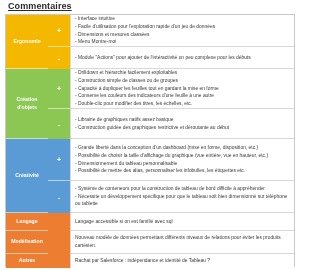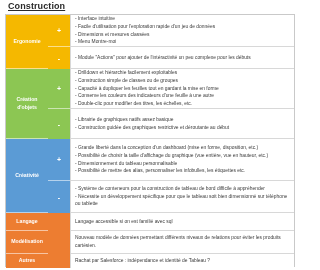--- a/index.html
+++ b/index.html
@@ -65,21 +65,21 @@
     font-size:4.9px;line-height:1.62;color:#3a3a3a;
     white-space:normal;
   }
   .plain{font-size:4.9px;line-height:1.62;color:#3a3a3a;}
 </style>
 </head>
 <body>
 
 <div class="page">
 
-  <div class="title">Construction</div>
+  <div class="title">Commentaires</div>
 
   <div class="table" id="table-root">
       <div class="band" style="height: 54px; background: rgb(245, 184, 0);">
         <div class="cat-label">Ergonomie</div>
         <div class="subrows">
           <div class="subrow" style="height: 32px;">
             <div class="sign">+</div>
             <div class="cell">
               <div class="bullet">- Interface intuitive</div>
               <div class="bullet">- Facile d'utilisation pour l'exploration rapide d'un jeu de données</div>

